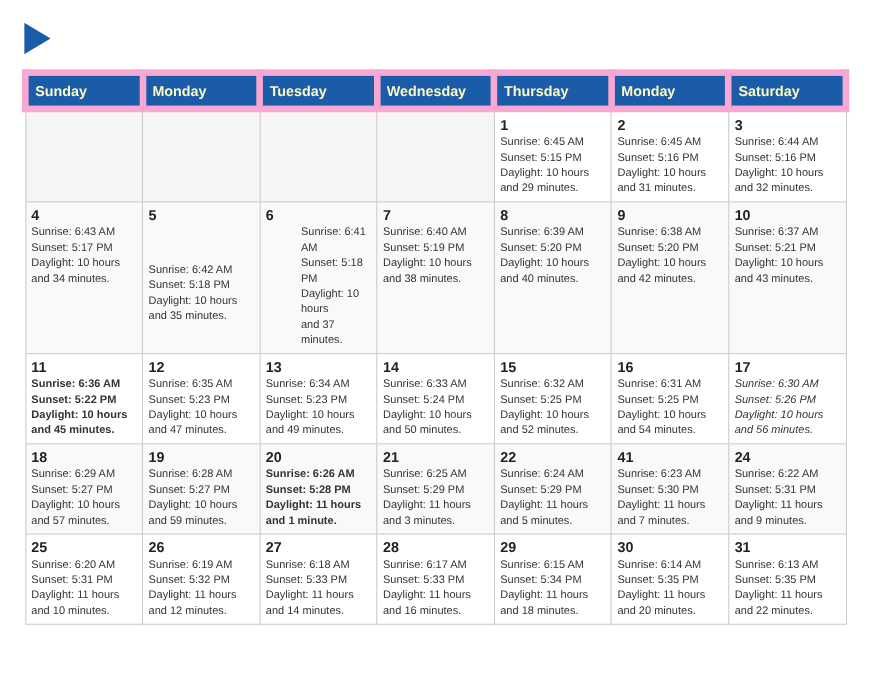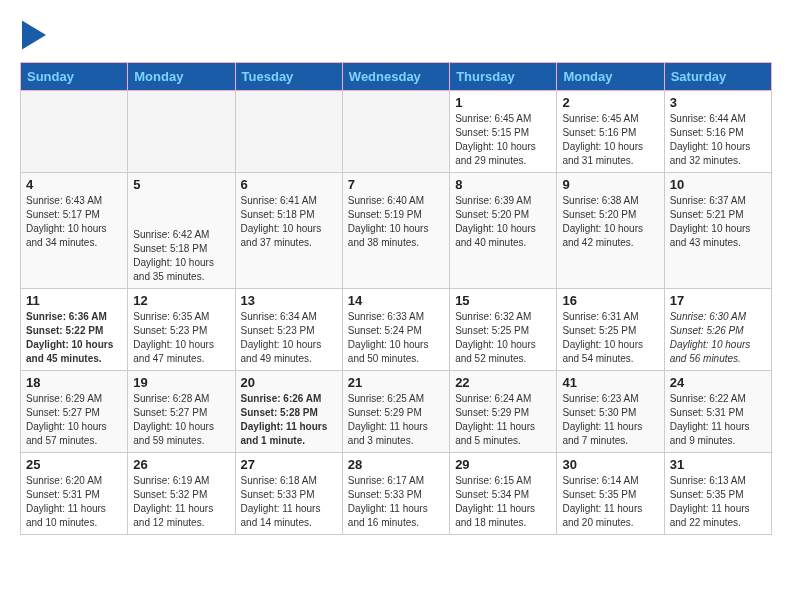--- a/index.html
+++ b/index.html
@@ -49,26 +49,26 @@
       color: #444;
       margin-top: 2px;
     }
     .calendar {
       width: 100%;
       border-collapse: collapse;
       margin-top: 8px;
     }
     .calendar th {
       background-color: #1a5ca8;
-      color: #7dd3fc;
+      color: #fef9c3;
       font-size: 13px;
       font-weight: bold;
       padding: 6px 6px;
       text-align: left;
-      border: 1px solid #f9a8d4;
+      border: 6px solid #f9a8d4;
     }
     .calendar td {
       border: 1px solid #ccc;
       vertical-align: top;
       padding: 4px 5px;
       font-size: 10.5px;
       color: #222;
       width: calc(100% / 7);
       min-height: 80px;
       background: #fff;
@@ -162,21 +162,21 @@
         </td>
         <td>
           <span class="day-number">5</span>
           <div class="day-info" style="white-space: pre-line; margin-top: 36px;">Sunrise: 6:42 AM
 Sunset: 5:18 PM
 Daylight: 10 hours
 and 35 minutes.</div>
         </td>
         <td>
           <span class="day-number">6</span>
-          <div class="day-info" style="white-space: pre-line;">Sunrise: 6:41 AM
+          <div class="day-info" style="white-space: pre-line; margin-left: 32px;">Sunrise: 6:41 AM
 Sunset: 5:18 PM
 Daylight: 10 hours
 and 37 minutes.</div>
         </td>
         <td>
           <span class="day-number">7</span>
           <div class="day-info" style="white-space: pre-line;">Sunrise: 6:40 AM
 Sunset: 5:19 PM
 Daylight: 10 hours
 and 38 minutes.</div>

